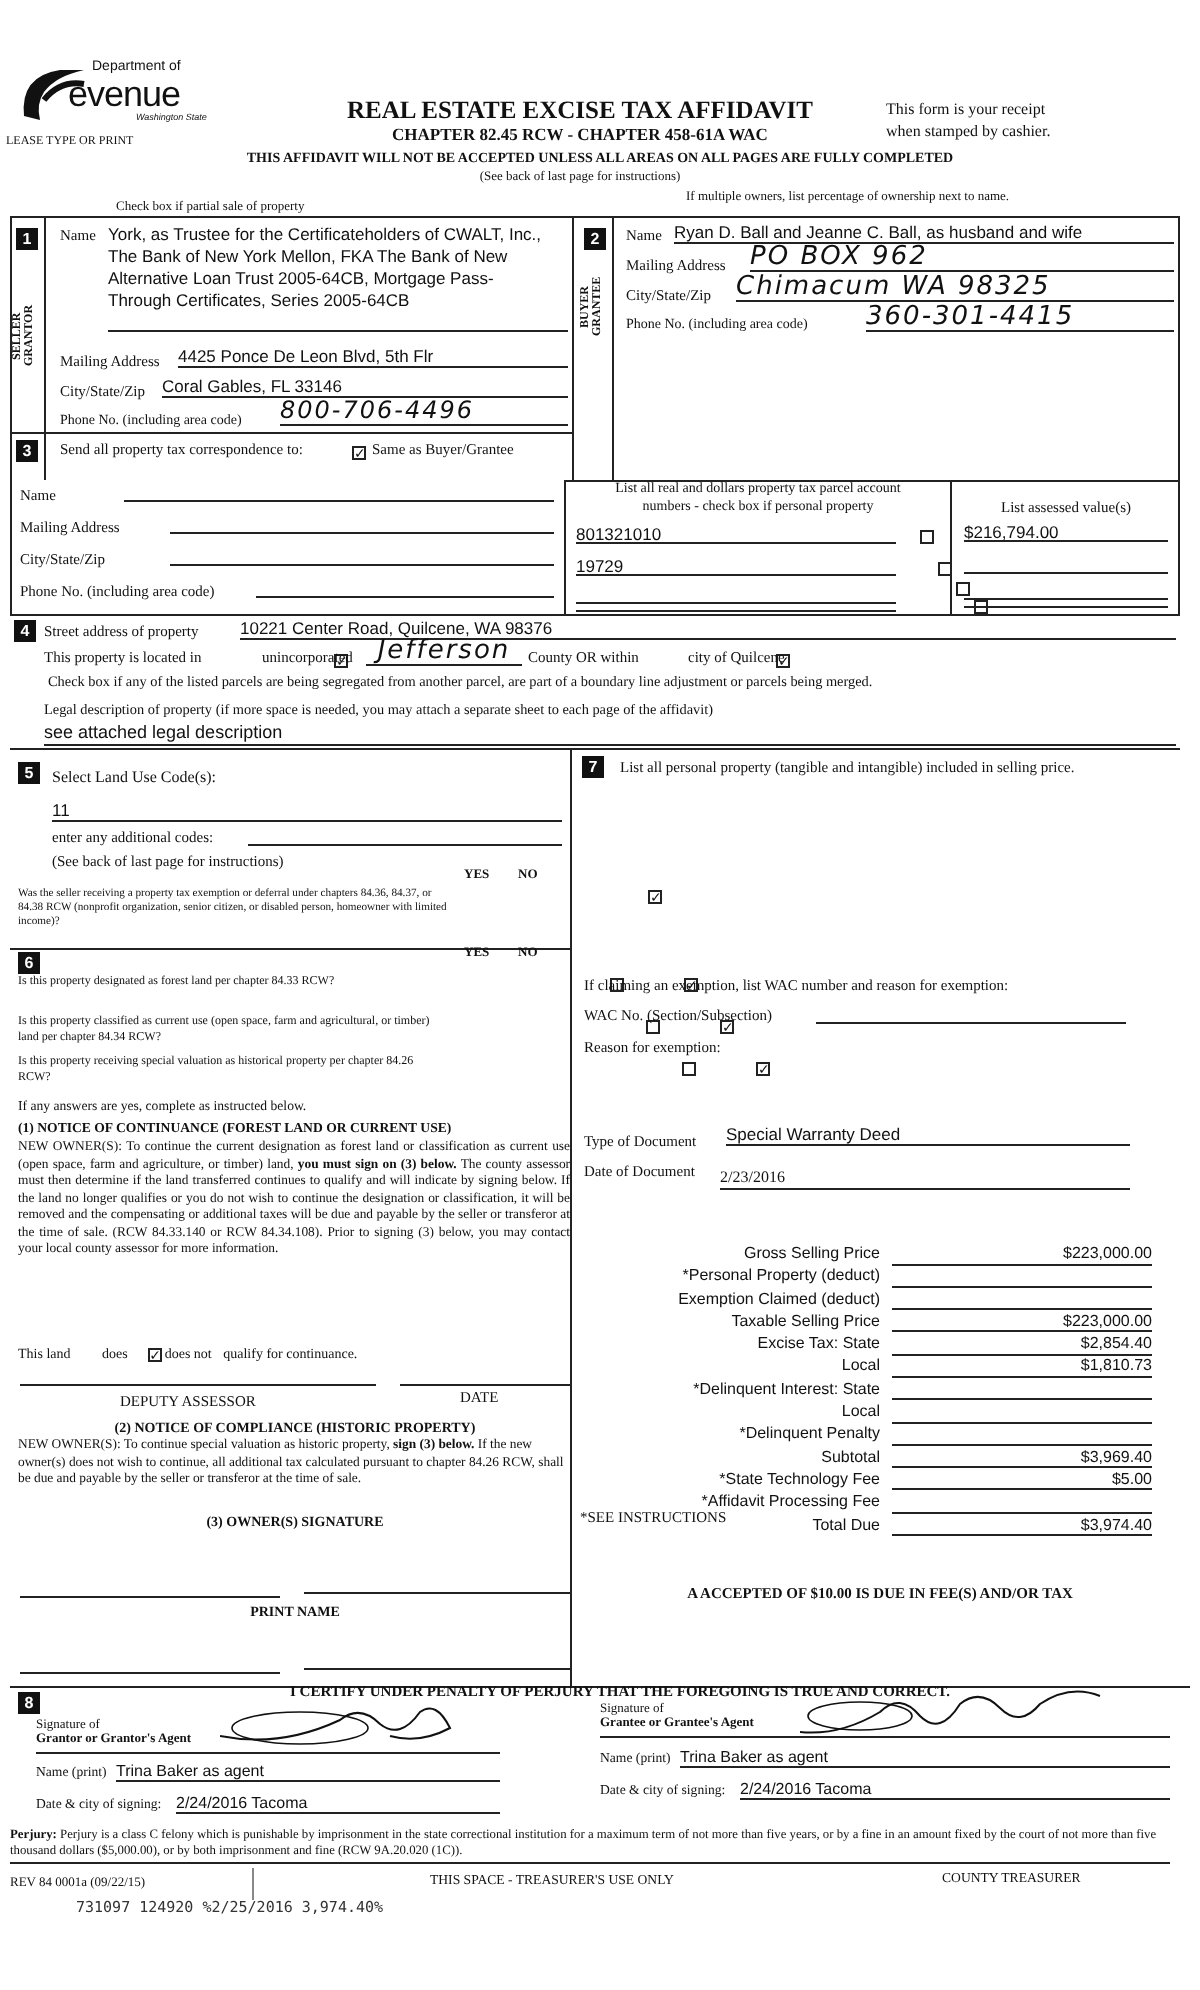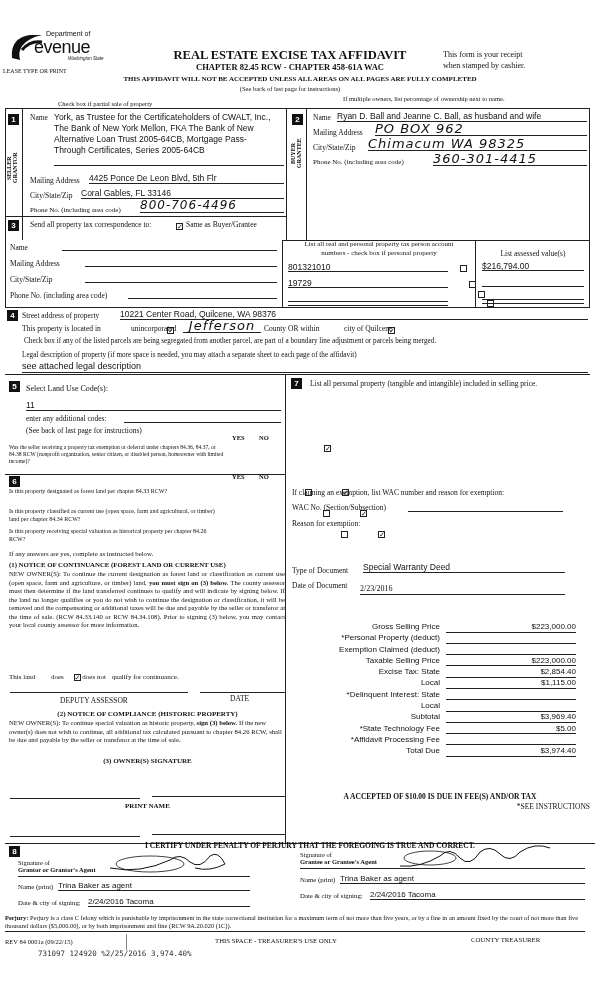--- a/index.html
+++ b/index.html
@@ -92,21 +92,21 @@
 <div class="abs lbl" style="left:10px;top:275px;font-size:7.5px">City/State/Zip</div>
 <div class="abs line" style="left:85px;top:282px;width:192px"></div>
 <div class="abs lbl" style="left:10px;top:291px;font-size:7.5px">Phone No. (including area code)</div>
 <div class="abs line" style="left:128px;top:298px;width:149px"></div>
 
 
 <div class="abs" style="left:282px;top:240px;width:1px;height:68px;background:#222"></div>
 <div class="abs" style="left:282px;top:240px;width:308px;height:1px;background:#222"></div>
 <div class="abs" style="left:475px;top:240px;width:1px;height:68px;background:#222"></div>
 <div class="abs" style="left:284px;top:240px;width:190px;text-align:center;font-size:7px;line-height:9px">
-  <div>List all real and personal property tax person account</div>
+  <div>List all real and dollars property tax parcel account</div>
   <div>numbers - check box if personal property</div>
 </div>
 <div class="abs" style="left:478px;top:249px;width:110px;text-align:center;font-size:7.5px">List assessed value(s)</div>
 
 <div class="abs val line" style="left:288px;top:262px;width:160px;height:10px">801321010</div>
 <span class="abs cb" style="left:451px;top:263px"></span>
 <div class="abs val line" style="left:482px;top:261px;width:102px;height:10px">$216,794.00</div>
 
 <div class="abs val line" style="left:288px;top:278px;width:160px;height:10px">19729</div>
 <span class="abs cb" style="left:451px;top:279px"></span>
@@ -226,49 +226,53 @@
     <div style="position: relative; height: 11.3px; font-family: &quot;Liberation Sans&quot;, sans-serif; font-size: 8px;">
       <span style="position: absolute; right: 150px; top: 0px; white-space: nowrap;">Taxable Selling Price</span>
       <span style="position: absolute; left: 156px; width: 130px; top: 0px; height: 10.5px; text-align: right; border-bottom: 1px solid rgb(34, 34, 34);">$223,000.00</span>
     </div>
     <div style="position: relative; height: 11.3px; font-family: &quot;Liberation Sans&quot;, sans-serif; font-size: 8px;">
       <span style="position: absolute; right: 150px; top: 0px; white-space: nowrap;">Excise Tax:  State</span>
       <span style="position: absolute; left: 156px; width: 130px; top: 0px; height: 10.5px; text-align: right; border-bottom: 1px solid rgb(34, 34, 34);">$2,854.40</span>
     </div>
     <div style="position: relative; height: 11.3px; font-family: &quot;Liberation Sans&quot;, sans-serif; font-size: 8px;">
       <span style="position: absolute; right: 150px; top: 0px; white-space: nowrap;">Local</span>
-      <span style="position: absolute; left: 156px; width: 130px; top: 0px; height: 10.5px; text-align: right; border-bottom: 1px solid rgb(34, 34, 34);">$1,115.00</span>
+      <span style="position: absolute; left: 156px; width: 130px; top: 0px; height: 10.5px; text-align: right; border-bottom: 1px solid rgb(34, 34, 34);">$1,810.73</span>
     </div>
     <div style="position: relative; height: 11.3px; font-family: &quot;Liberation Sans&quot;, sans-serif; font-size: 8px;">
       <span style="position: absolute; right: 150px; top: 0px; white-space: nowrap;">*Delinquent Interest:  State</span>
       <span style="position: absolute; left: 156px; width: 130px; top: 0px; height: 10.5px; text-align: right; border-bottom: 1px solid rgb(34, 34, 34);"></span>
     </div>
     <div style="position: relative; height: 11.3px; font-family: &quot;Liberation Sans&quot;, sans-serif; font-size: 8px;">
       <span style="position: absolute; right: 150px; top: 0px; white-space: nowrap;">Local</span>
+      <span style="position: absolute; left: 156px; width: 130px; top: 0px; height: 10.5px; text-align: right; border-bottom: 1px solid rgb(34, 34, 34);"></span>
+    </div>
+    <div style="position: relative; height: 11.3px; font-family: &quot;Liberation Sans&quot;, sans-serif; font-size: 8px;">
+      <span style="position: absolute; right: 150px; top: 0px; white-space: nowrap;">*Delinquent Penalty</span>
       <span style="position: absolute; left: 156px; width: 130px; top: 0px; height: 10.5px; text-align: right; border-bottom: 1px solid rgb(34, 34, 34);"></span>
     </div>
     <div style="position: relative; height: 11.3px; font-family: &quot;Liberation Sans&quot;, sans-serif; font-size: 8px;">
       <span style="position: absolute; right: 150px; top: 0px; white-space: nowrap; margin-left: 13px;">Subtotal</span>
       <span style="position: absolute; left: 156px; width: 130px; top: 0px; height: 10.5px; text-align: right; border-bottom: 1px solid rgb(34, 34, 34);">$3,969.40</span>
     </div>
     <div style="position: relative; height: 11.3px; font-family: &quot;Liberation Sans&quot;, sans-serif; font-size: 8px;">
       <span style="position: absolute; right: 150px; top: 0px; white-space: nowrap;">*State Technology Fee</span>
       <span style="position: absolute; left: 156px; width: 130px; top: 0px; height: 10.5px; text-align: right; border-bottom: 1px solid rgb(34, 34, 34);">$5.00</span>
     </div>
     <div style="position: relative; height: 11.3px; font-family: &quot;Liberation Sans&quot;, sans-serif; font-size: 8px;">
       <span style="position: absolute; right: 150px; top: 0px; white-space: nowrap;">*Affidavit Processing Fee</span>
       <span style="position: absolute; left: 156px; width: 130px; top: 0px; height: 10.5px; text-align: right; border-bottom: 1px solid rgb(34, 34, 34);"></span>
     </div>
     <div style="position: relative; height: 11.3px; font-family: &quot;Liberation Sans&quot;, sans-serif; font-size: 8px;">
       <span style="position: absolute; right: 150px; top: 0px; white-space: nowrap;">Total Due</span>
       <span style="position: absolute; left: 156px; width: 130px; top: 0px; height: 10.5px; text-align: right; border-bottom: 1px solid rgb(34, 34, 34);">$3,974.40</span>
     </div>
   </div>
 <div class="abs b" style="left:290px;top:792px;width:300px;text-align:center;font-size:7.5px">A ACCEPTED OF $10.00 IS DUE IN FEE(S) AND/OR TAX</div>
-<div class="abs" style="left:290px;top:802px;width:300px;text-align:right;font-size:7.5px">*SEE INSTRUCTIONS</div>
+<div class="abs" style="left:290px;top:754px;width:300px;text-align:left;font-size:7.5px">*SEE INSTRUCTIONS</div>
 
 
 <div class="abs" style="left:5px;top:843px;width:590px;height:1px;background:#222"></div>
 <div class="num" style="left:9px;top:846px">8</div>
 <div class="abs b" style="left:100px;top:841px;width:420px;text-align:center;font-size:7.5px">I CERTIFY UNDER PENALTY OF PERJURY THAT THE FOREGOING IS TRUE AND CORRECT.</div>
 <div class="abs" style="left:18px;top:859px;font-size:6.5px">
   <div>Signature of</div>
   <div class="b">Grantor or Grantor's Agent</div>
 </div>
 <svg class="abs" style="left:110px;top:850px" width="120" height="26">

